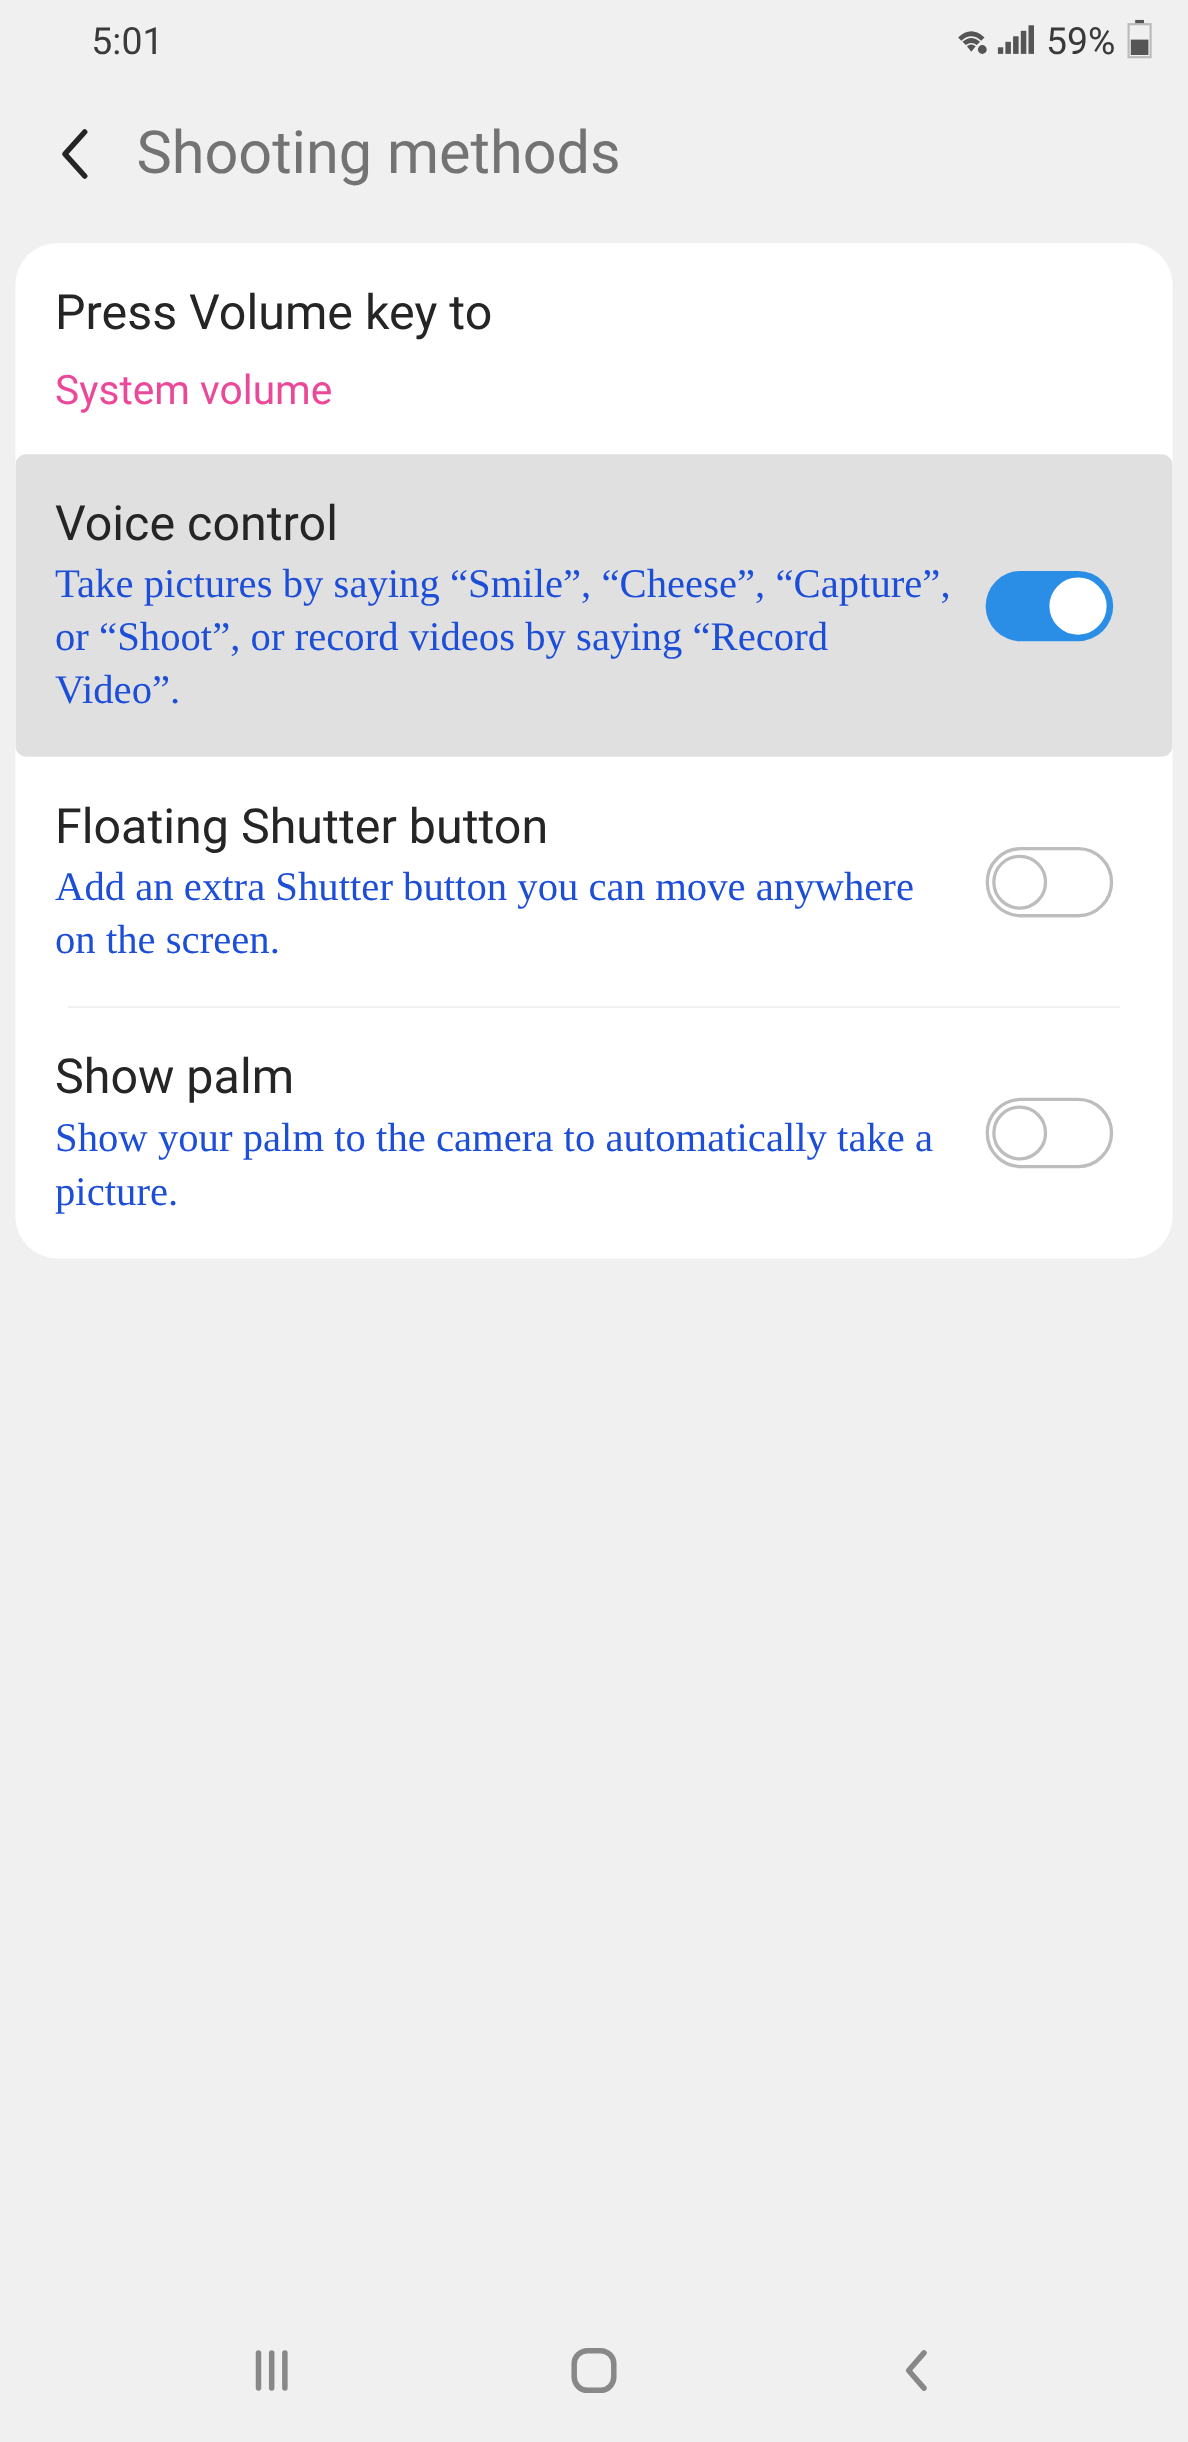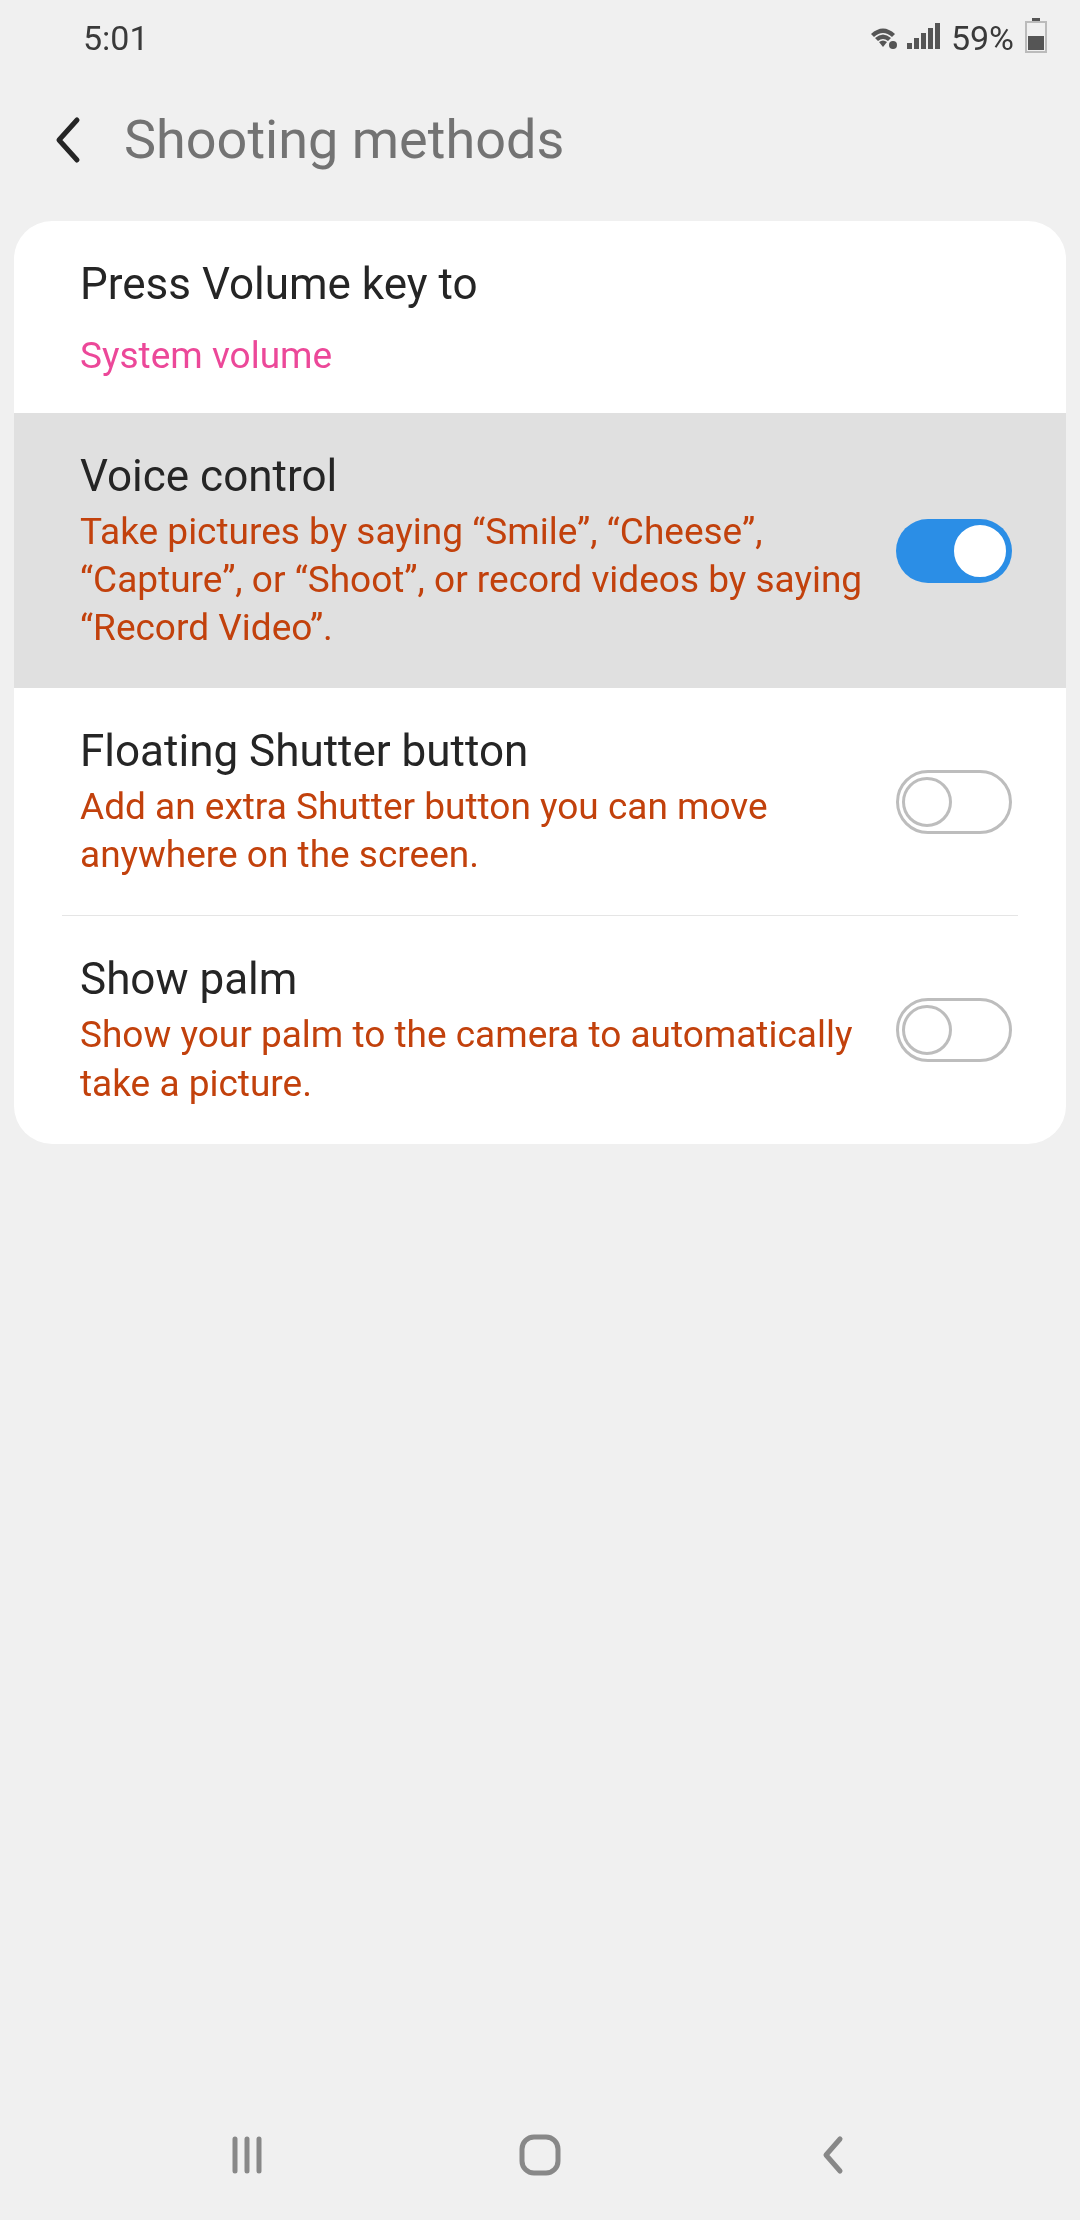--- a/index.html
+++ b/index.html
@@ -59,48 +59,50 @@
       color: #737373;
       font-weight: 400;
     }
     .settings-panel {
       margin: 0 14px;
       background: #ffffff;
       border-radius: 38px;
       overflow: hidden;
     }
     .setting-row {
-      padding: 36px 54px 36px 66px;
+      padding: 36px 54px 36px 36px;
       display: flex;
       align-items: center;
       justify-content: space-between;
       gap: 30px;
     }
     .setting-row-text {
       flex: 1;
     }
     .setting-title {
       font-size: 44px;
       color: #252525;
       font-weight: 400;
       line-height: 1.25;
     }
     .setting-subtitle {
       font-size: 37px;
-      color: #c2410c;
+      color: #1d4ed8;
       line-height: 1.3;
       margin-top: 4px;
+      font-family: Liberation Serif, serif;
     }
     .setting-value {
       font-size: 37px;
       color: #ec4899;
       margin-top: 22px;
     }
     .row-highlighted {
       background: #e0e0e0;
+      border-radius: 10px;
     }
     .divider {
       height: 1px;
       background: #e5e5e5;
       margin: 0 48px;
     }
     .toggle {
       width: 116px;
       height: 64px;
       border-radius: 32px;

